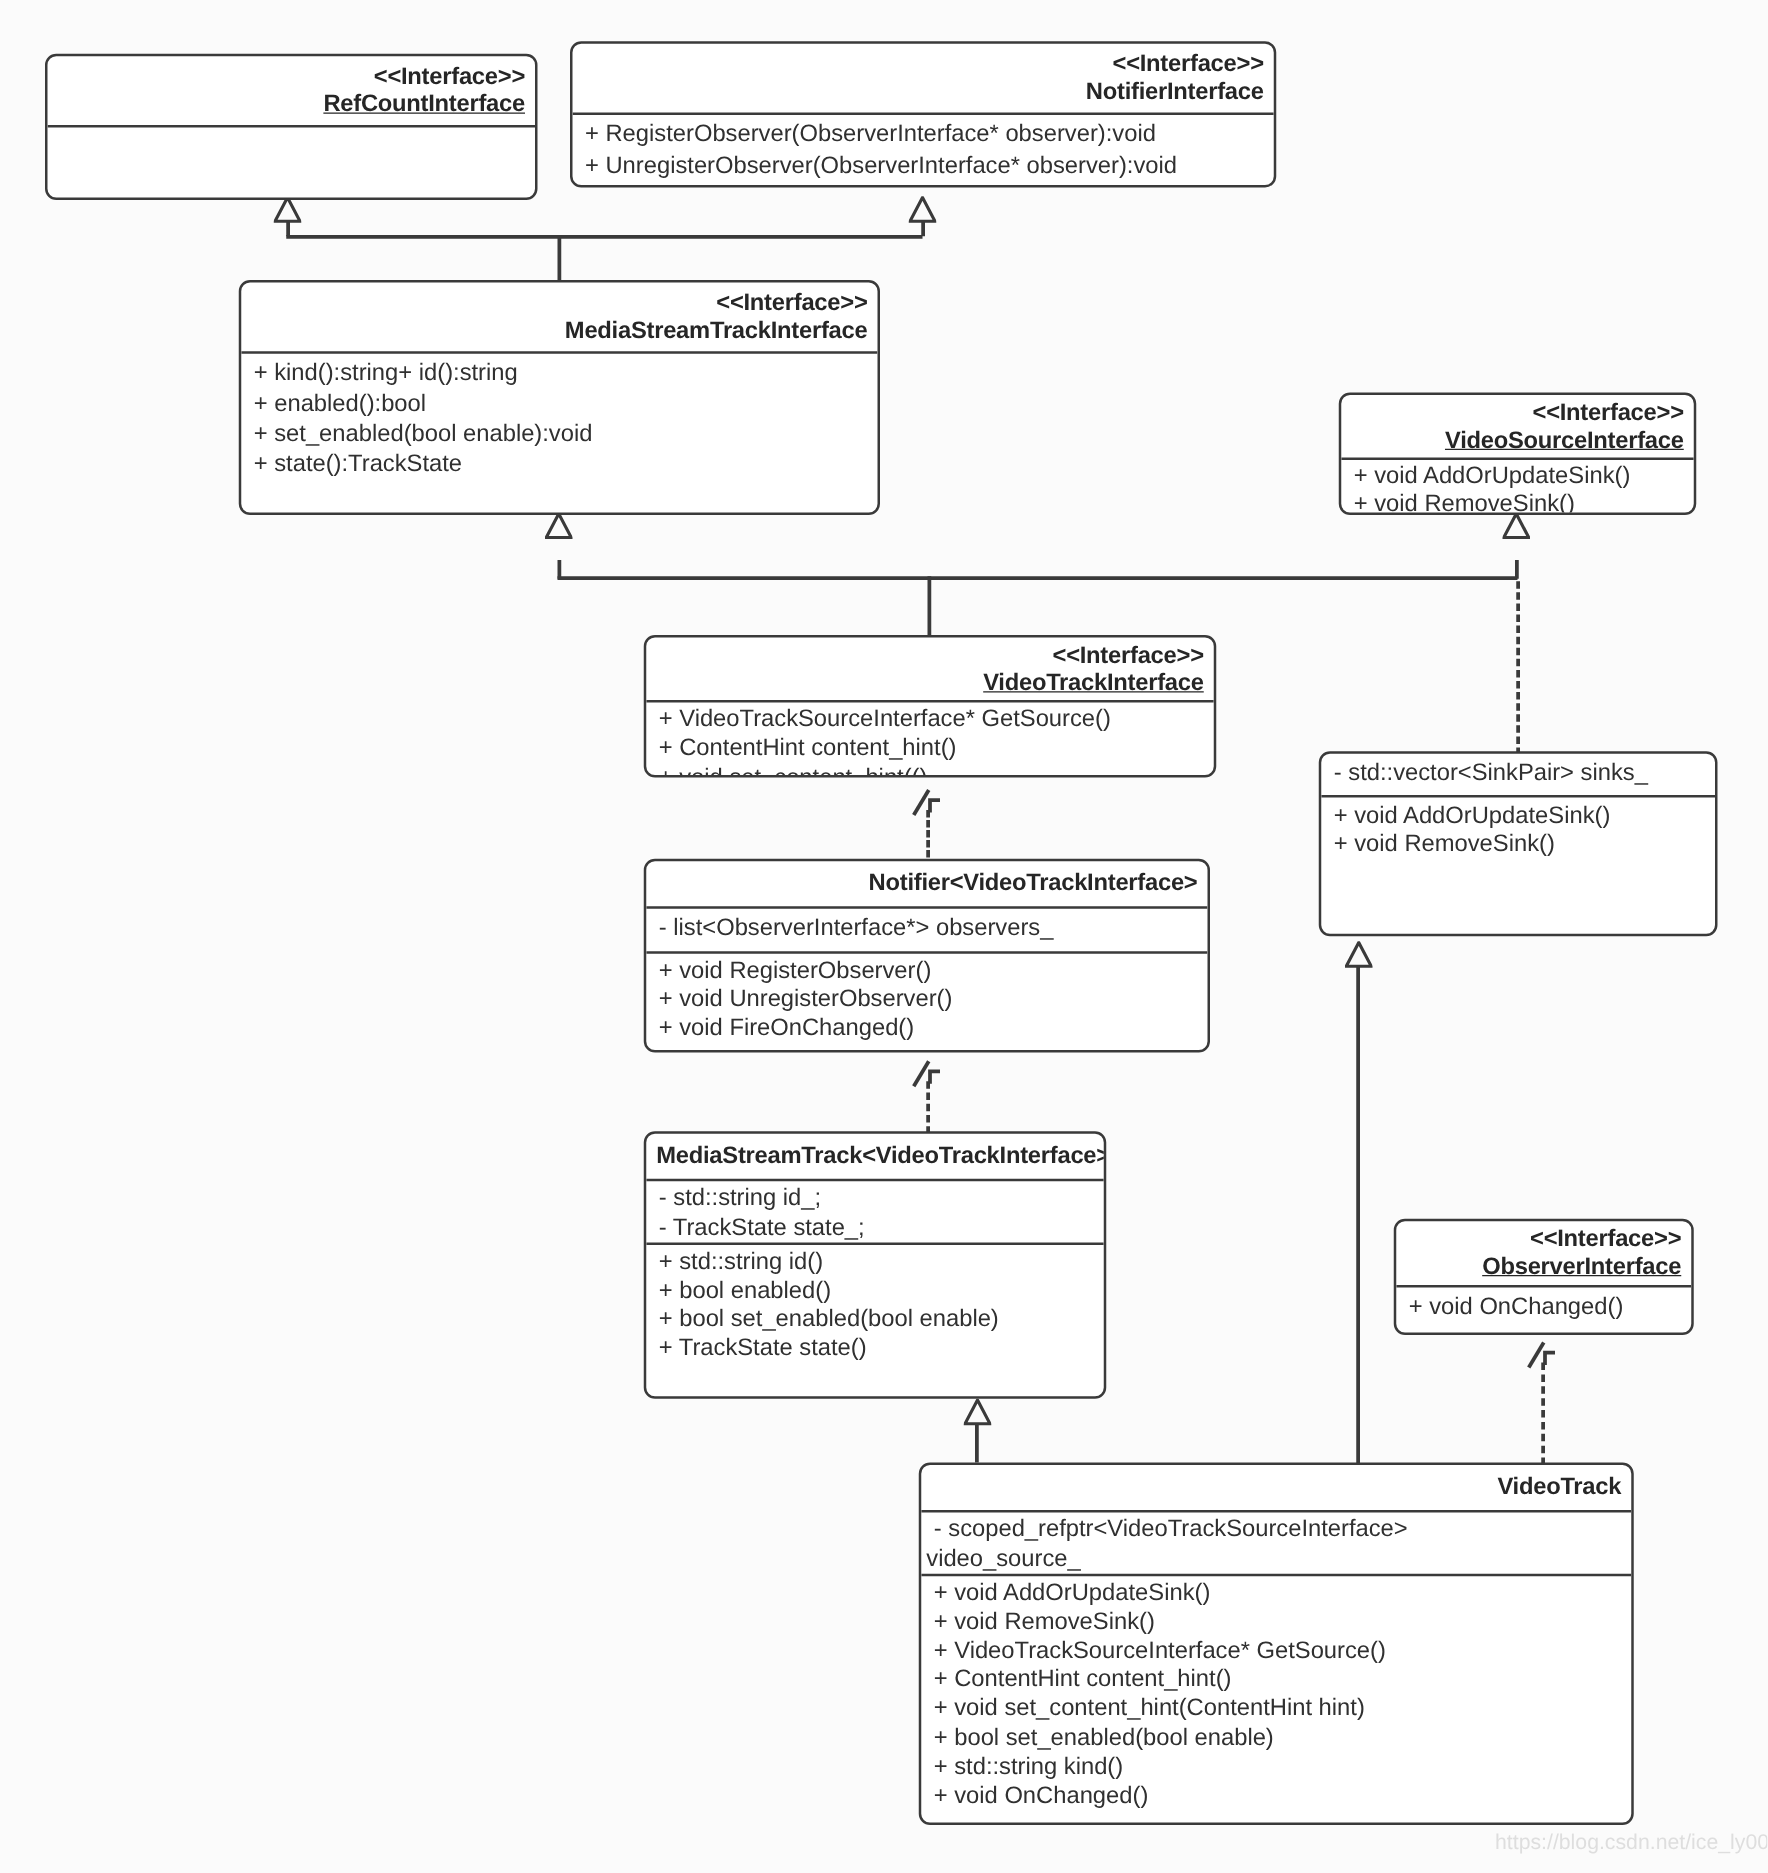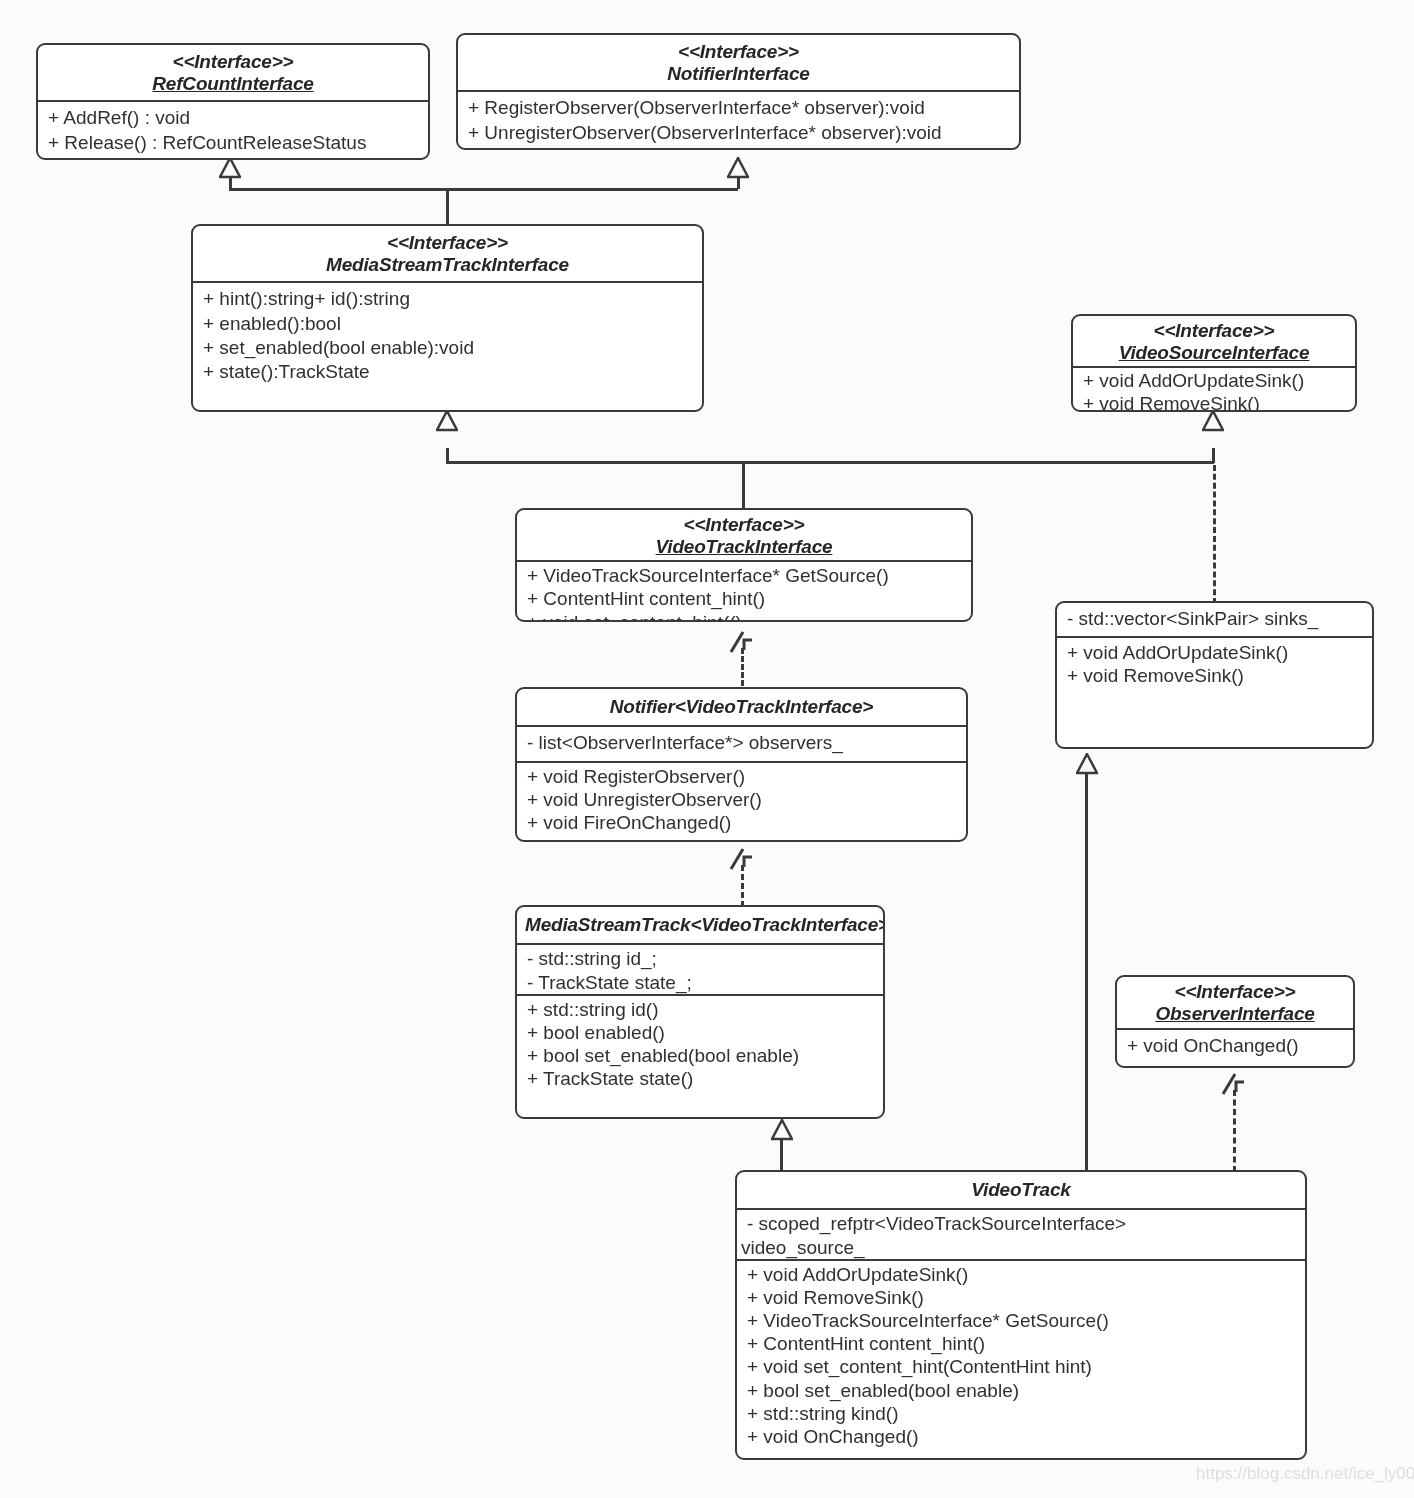--- a/index.html
+++ b/index.html
@@ -21,25 +21,24 @@
     position: absolute;
     box-sizing: border-box;
     background: #ffffff;
     border: 2.5px solid #3a3a3a;
     border-radius: 9px;
     overflow: hidden;
     z-index: 5;
   }
   .uml-head {
     box-sizing: border-box;
-    text-align: center;
+    text-align: right;
     padding: 6px 8px 5px 8px;
     border-bottom: 2.5px solid #3a3a3a;
     color: #262626;
-    font-style: italic;
   }
   .uml-head .stereo {
     display: block;
     font-weight: bold;
     font-size: 19px;
     line-height: 1.15;
     letter-spacing: -0.2px;
   }
   .uml-head .cname {
     display: block;
@@ -170,44 +169,40 @@
         <path d="M4,24 L16,4" stroke="#3a3a3a" stroke-width="3" fill="none"></path>
         <path d="M17,22 L17,12 L25,12" stroke="#3a3a3a" stroke-width="3" fill="none"></path>
       </svg>
   </div>
 
   <div class="uml-box" style="left:36px; top:43px; width:394px; height:117px;">
     <div class="uml-head iface">
       <span class="stereo">&lt;&lt;Interface&gt;&gt;</span>
       <span class="cname">RefCountInterface</span>
     </div>
-    <div class="uml-sec">
-      <div class="row">+ AddRef() : void</div>
-      <div class="row">+ Release() : RefCountReleaseStatus</div>
-    </div>
   </div>
 
   <div class="uml-box" style="left:456px; top:33px; width:565px; height:117px;">
     <div class="uml-head">
       <span class="stereo">&lt;&lt;Interface&gt;&gt;</span>
       <span class="cname">NotifierInterface</span>
     </div>
     <div class="uml-sec">
       <div class="row">+ RegisterObserver(ObserverInterface* observer):void</div>
       <div class="row">+ UnregisterObserver(ObserverInterface* observer):void</div>
     </div>
   </div>
 
   <div class="uml-box" style="left:191px; top:224px; width:513px; height:188px;">
     <div class="uml-head">
       <span class="stereo">&lt;&lt;Interface&gt;&gt;</span>
       <span class="cname">MediaStreamTrackInterface</span>
     </div>
     <div class="uml-sec">
-      <div class="row">+ hint():string+ id():string</div>
+      <div class="row">+ kind():string+ id():string</div>
       <div class="row">+ enabled():bool</div>
       <div class="row">+ set_enabled(bool enable):void</div>
       <div class="row">+ state():TrackState</div>
     </div>
   </div>
 
   <div class="uml-box" style="left:1071px; top:314px; width:286px; height:98px;">
     <div class="uml-head iface" style="padding:4px 8px 2px 8px;">
       <span class="stereo">&lt;&lt;Interface&gt;&gt;</span>
       <span class="cname">VideoSourceInterface</span>

